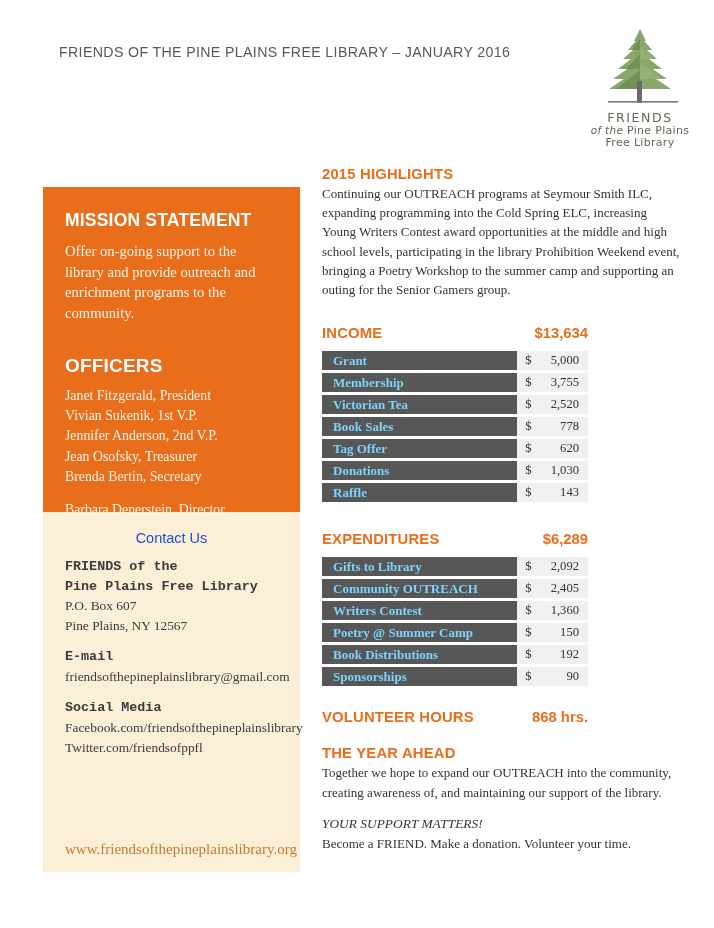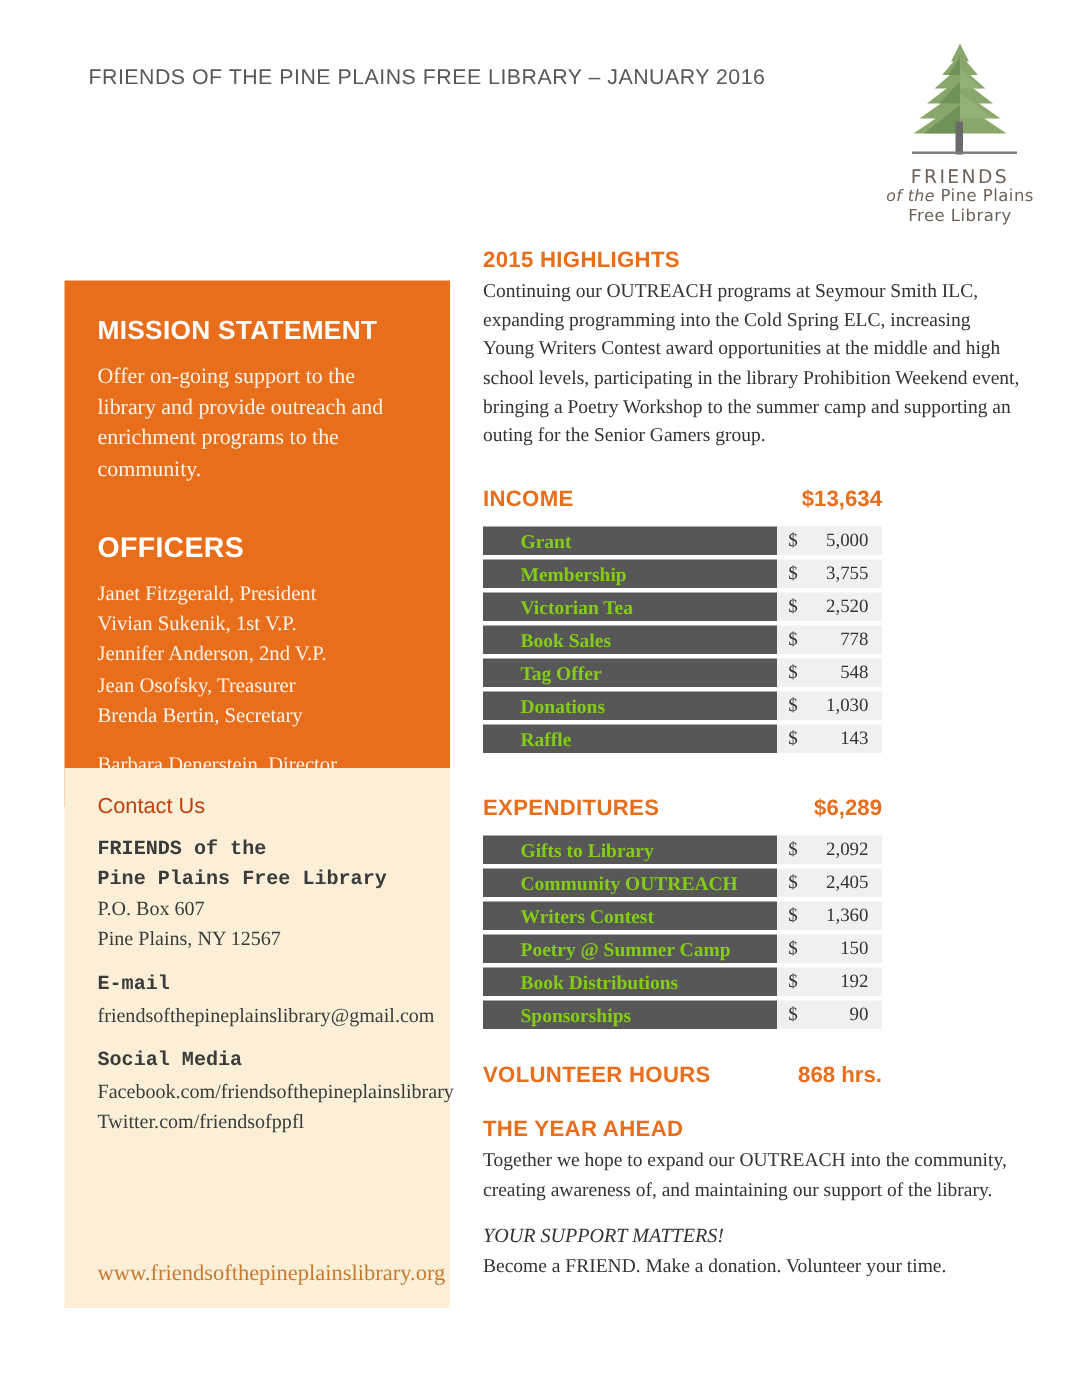--- a/index.html
+++ b/index.html
@@ -118,22 +118,23 @@
     line-height: 1.47;
     margin-top: 9px;
     list-style: none;
   }
   .officer-gap { height: 13px; }
 
   .sb-contact-h {
     font-family: "Liberation Sans", sans-serif;
     font-size: 14.5px;
     font-weight: 400;
-    color: #c2410c;
+    color: #1d4ed8;
     margin-top: 18px;
+    text-align: center;
   }
   .contact-block {
     font-family: "Liberation Serif", serif;
     font-size: 13.4px;
     color: #3b3b3b;
     line-height: 1.46;
     margin-top: 11px;
   }
   .contact-block .b { font-weight: 700; font-family: Liberation Mono, monospace; }
   .contact-gap { height: 12px; }
@@ -178,26 +179,26 @@
     color: #E86E1C;
     white-space: nowrap;
   }
 
   
   .fin-table { margin-top: 10px; width: 266px; }
   .fin-row { display: flex; margin-bottom: 3px; height: 19px; }
   .fin-label {
     width: 211px;
     background: #575757;
-    color: #84cc16;
+    color: #7dd3fc;
     font-family: "Liberation Serif", serif;
     font-weight: 700;
     font-size: 13px;
     line-height: 19px;
-    padding-left: 25px;
+    padding-left: 11px;
     white-space: nowrap;
     overflow: hidden;
   }
   .fin-value {
     width: 76px;
     background: #F0F0F0;
     color: #333333;
     font-family: "Liberation Serif", serif;
     font-size: 12.6px;
     line-height: 19px;
@@ -330,21 +331,21 @@
         <div class="fin-row">
           <div class="fin-label">Victorian Tea</div>
           <div class="fin-value"><span class="cur">$</span><span>2,520</span></div>
         </div>
         <div class="fin-row">
           <div class="fin-label">Book Sales</div>
           <div class="fin-value"><span class="cur">$</span><span>778</span></div>
         </div>
         <div class="fin-row">
           <div class="fin-label">Tag Offer</div>
-          <div class="fin-value"><span class="cur">$</span><span>548</span></div>
+          <div class="fin-value"><span class="cur">$</span><span>620</span></div>
         </div>
         <div class="fin-row">
           <div class="fin-label">Donations</div>
           <div class="fin-value"><span class="cur">$</span><span>1,030</span></div>
         </div>
         <div class="fin-row">
           <div class="fin-label">Raffle</div>
           <div class="fin-value"><span class="cur">$</span><span>143</span></div>
         </div>
       </div>

